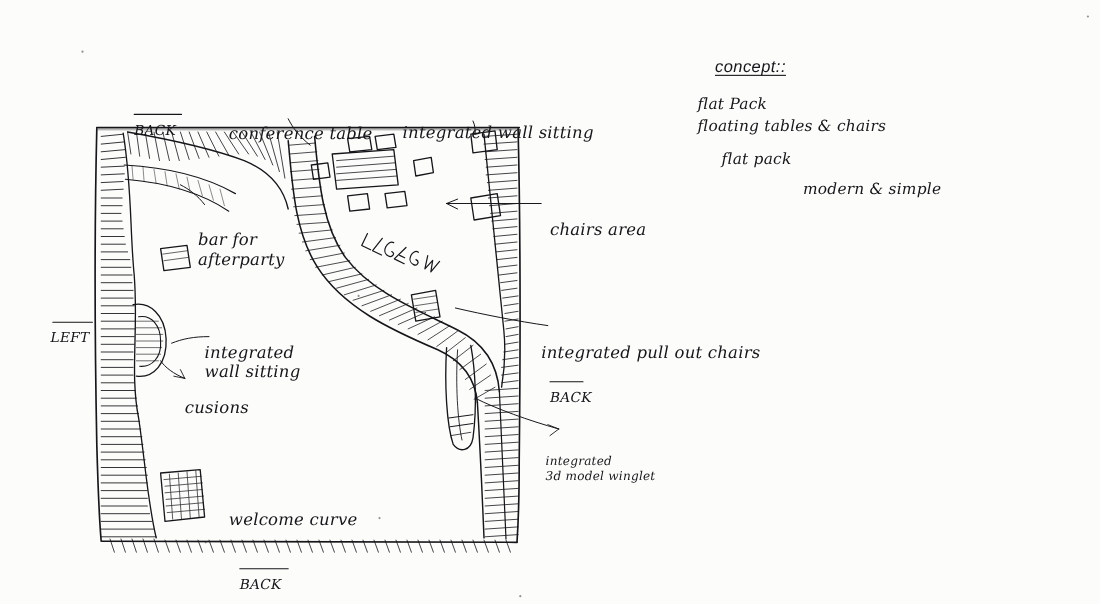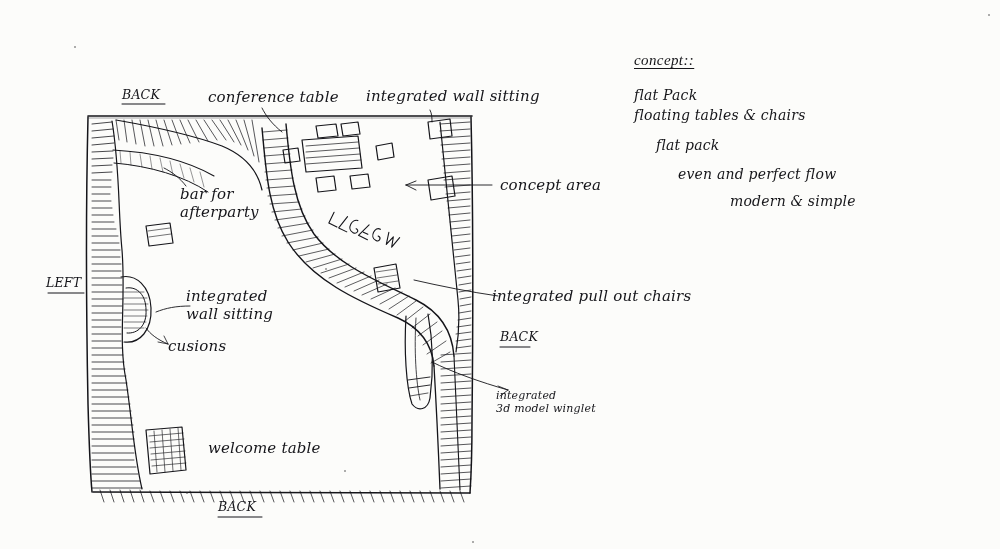--- a/index.html
+++ b/index.html
@@ -26,32 +26,34 @@
     position: absolute;
     font-family: "DejaVu Sans", sans-serif;
     color: #15151a;
     white-space: pre;
     line-height: 1.18;
     letter-spacing: 0.2px;
   }
   .hand {
     font-style: italic;
     font-family: "DejaVu Serif", serif;
+    margin-top: 24px;
   }
   .small  { font-size: 11px; }
   .small2 { font-size: 15px; }
   .med    { font-size: 12.5px; }
   .concept-block { position: absolute; left: 634px; top: 52px; width: 340px; }
   .concept-title {
     font-size: 15px;
     font-style: italic;
-    font-family: Liberation Serif, serif;
+    font-family: Liberation Sans, sans-serif;
     text-decoration: underline;
     text-underline-offset: 3px;
     letter-spacing: 0.4px;
+    margin-left: 16px;
   }
   .concept-list {
     margin-top: 16px;
     font-size: 14px;
     font-style: italic;
     font-family: "DejaVu Serif", serif;
     line-height: 1.45;
     letter-spacing: 0.2px;
   }
   .concept-list .ln { display: block; white-space: pre; }
@@ -413,41 +415,40 @@
   <div class="lbl hand med" style="left:500px; top:330px;">BACK</div>
   <div class="lbl hand med" style="left:46px; top:276px;">LEFT</div>
 
   <div class="lbl hand small2" style="left:208px; top:89px;">conference table</div>
 
   <div class="lbl hand small2" style="left:366px; top:88px;">integrated wall sitting</div>
 
   <div class="lbl hand small2" style="left:180px; top:186px;">bar for
 afterparty</div>
 
-  <div class="lbl hand small2" style="left:500px; top:177px;">concept area</div>
+  <div class="lbl hand small2" style="left:500px; top:177px;">chairs area</div>
 
   <div class="lbl hand small2" style="left:186px; top:288px;">integrated
 wall sitting</div>
 
   <div class="lbl hand small2" style="left:168px; top:338px;">cusions</div>
 
   <div class="lbl hand small2" style="left:492px; top:288px;">integrated pull out chairs</div>
 
   <div class="lbl hand small" style="left:496px; top:390px;">integrated
 3d model winglet</div>
 
-  <div class="lbl hand small2" style="left:208px; top:440px;">welcome table</div>
+  <div class="lbl hand small2" style="left:208px; top:440px;">welcome curve</div>
 
   <div class="concept-block">
     <div class="concept-title">concept::</div>
     <div class="concept-list">
       <span class="ln">flat Pack</span>
       <span class="ln">floating tables &amp; chairs</span>
       <span class="ln indent1">flat pack</span>
-      <span class="ln indent2">even and perfect flow</span>
       <span class="ln indent3">modern &amp; simple</span>
     </div>
   </div>
 
   <div class="speck" style="left:74px; top:46px; width:2px; height:2px;"></div>
   <div class="speck" style="left:325px; top:268px; width:2px; height:2px;"></div>
   <div class="speck" style="left:344px; top:470px; width:2px; height:2px;"></div>
   <div class="speck" style="left:472px; top:541px; width:2px; height:2px;"></div>
   <div class="speck" style="left:988px; top:14px; width:2px; height:2px;"></div>
   <div class="speck" style="left:186px; top:492px; width:2px; height:2px;"></div>

